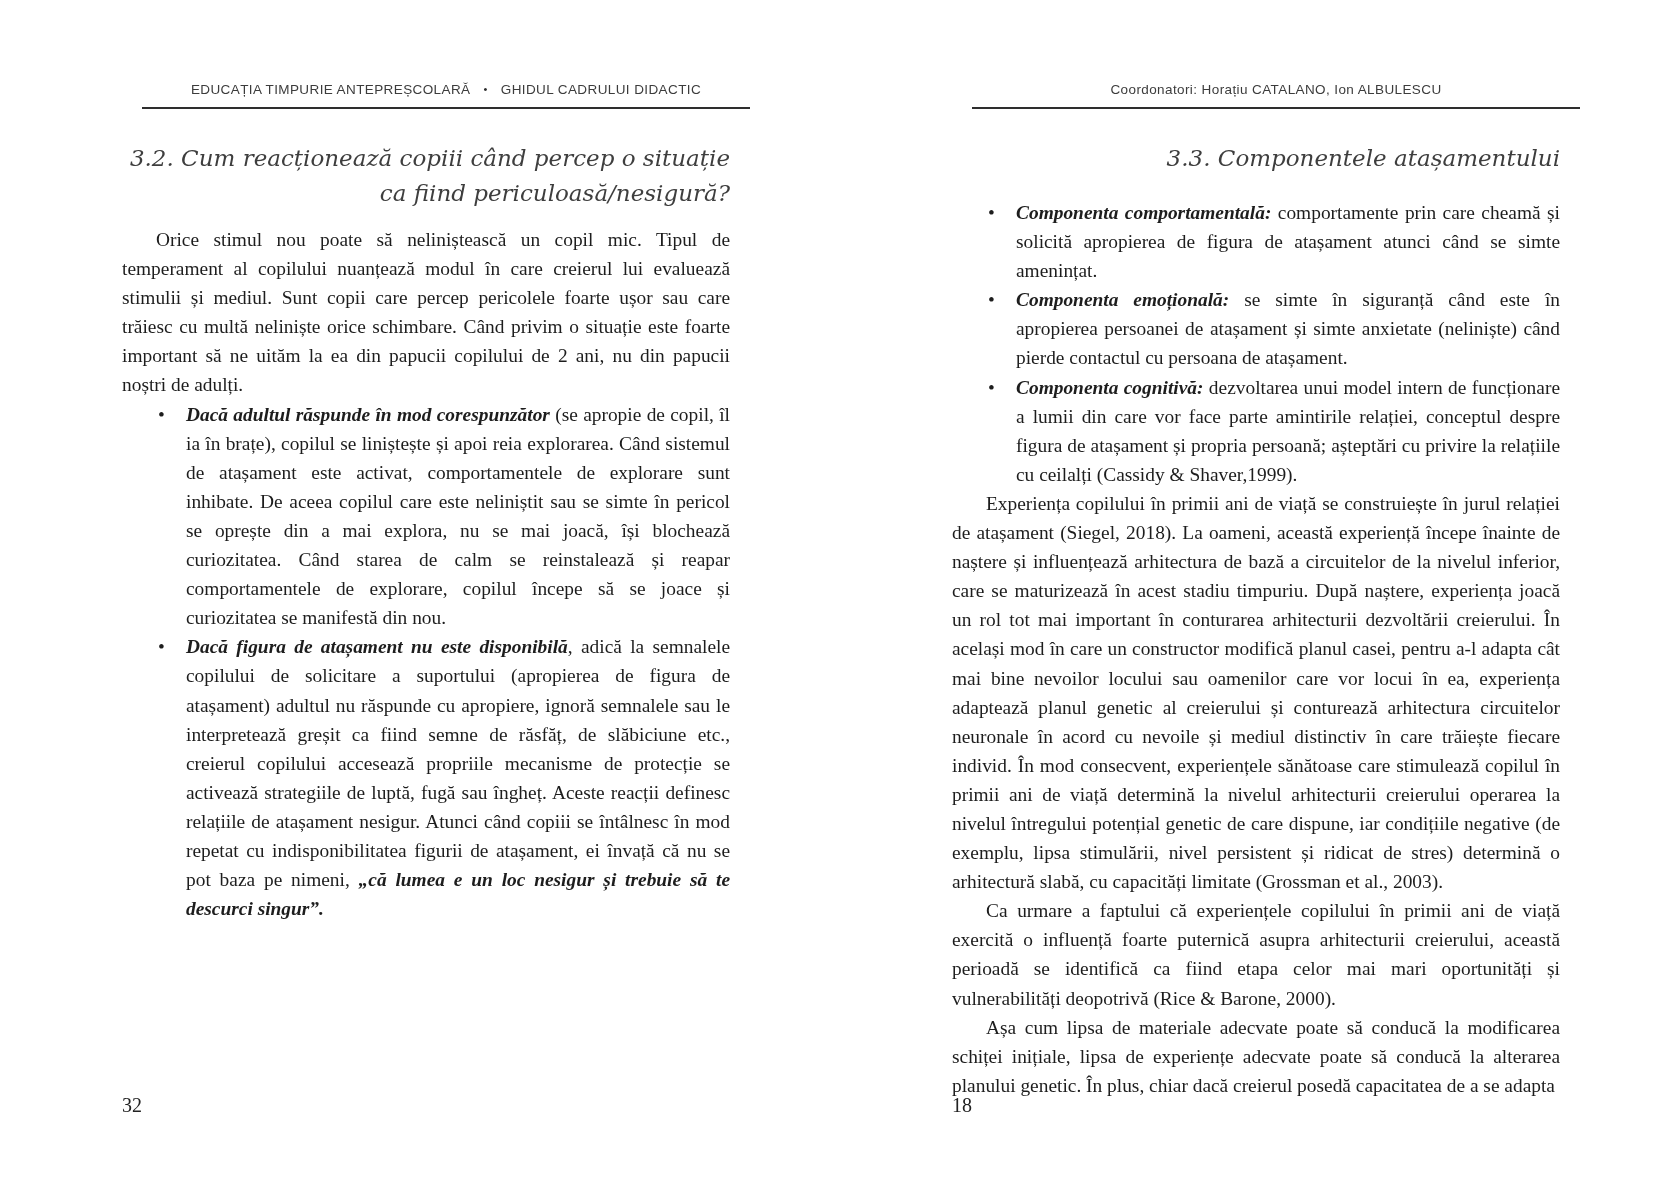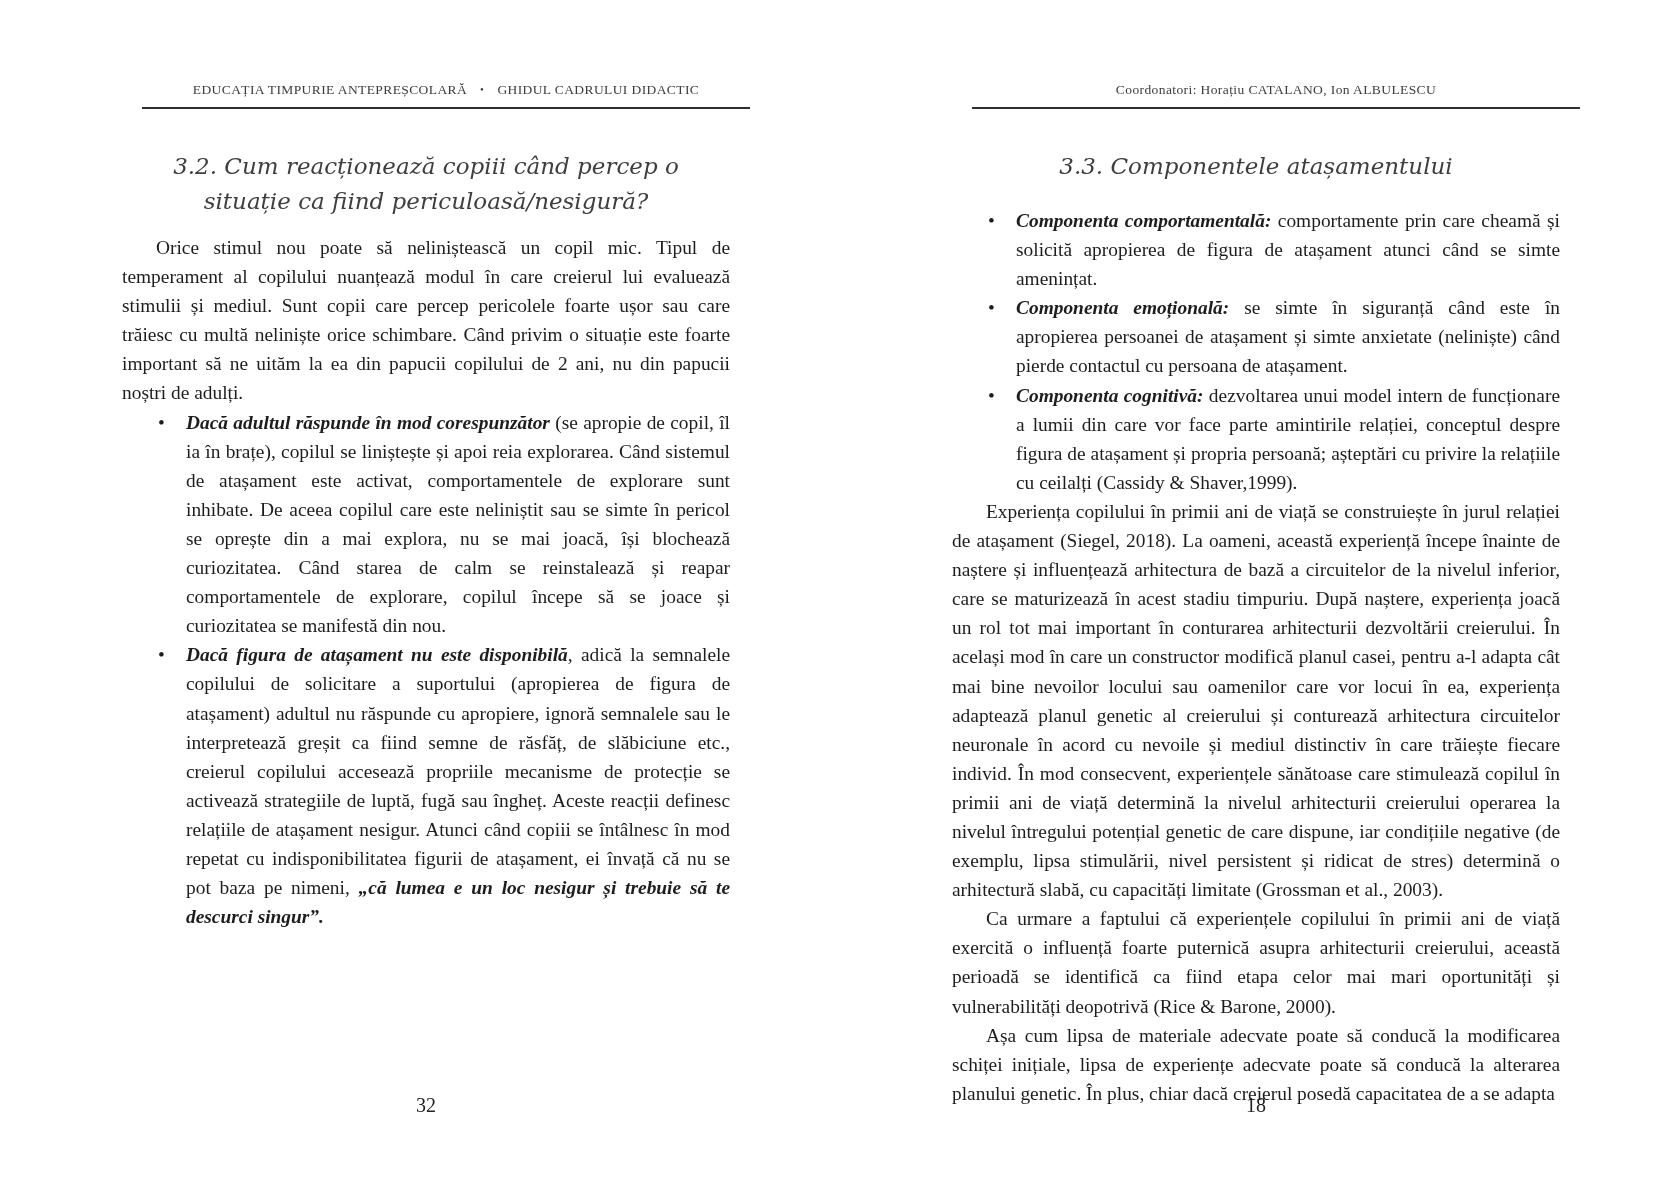--- a/index.html
+++ b/index.html
@@ -6,45 +6,45 @@
   body{
     width:1656px;height:1200px;background:#ffffff;overflow:hidden;position:relative;
     font-family:"Liberation Serif",serif;
   }
   .page{position:absolute;top:0;width:608px;height:1200px;}
   #page-left{left:122px;}
   #page-right{left:952px;}
 
   .running-head{
     position:absolute;top:82px;left:20px;width:608px;text-align:center;
-    font-family:Liberation Serif, serif;font-size:13.5px;letter-spacing:.4px;
+    font-family:Liberation Sans, sans-serif;font-size:13.5px;letter-spacing:.4px;
     color:#3c3c3c;white-space:nowrap;
   }
   .running-head .dot{display:inline-block;margin:0 13px;font-size:11px;vertical-align:1px;color:#2e2e2e;}
   .head-rule{position:absolute;top:107px;left:20px;width:608px;border-top:2px solid #2e2e2e;}
 
   .content{position:absolute;top:141px;left:0;width:608px;}
   .title{
-    margin:8px;font-family:"DejaVu Serif",serif;font-style:italic;font-weight:400;
-    font-size:23px;line-height:35px;color:#3e3e3e;text-align:center;
+    margin:0;font-family:"DejaVu Serif",serif;font-style:italic;font-weight:400;
+    font-size:23px;line-height:35px;color:#3e3e3e;text-align:right;
   }
   .blocks{margin-top:14px;}
   #page-right .blocks{margin-top:22px;}
 
   .para,.bullet{
     margin:0;font-size:19.4px;line-height:29.1px;color:#1d1d1d;
     text-align:justify;font-family:"Liberation Serif",serif;
   }
   .para{text-indent:34px;}
   .bullet{position:relative;padding-left:64px;}
   .bullet .marker{position:absolute;left:36px;top:0;}
   .it{font-style:italic;font-weight:bold;}
 
   .folio{
-    position:absolute;top:1094px;left:0;width:608px;text-align:center;
+    position:absolute;top:1094px;left:0;width:608px;text-align:left;
     font-size:20px;color:#222222;font-family:"Liberation Serif",serif;
   }
 </style>
 </head>
 <body>
 
 <div>
 
   <section class="page" id="page-left">
     <div class="running-head">

